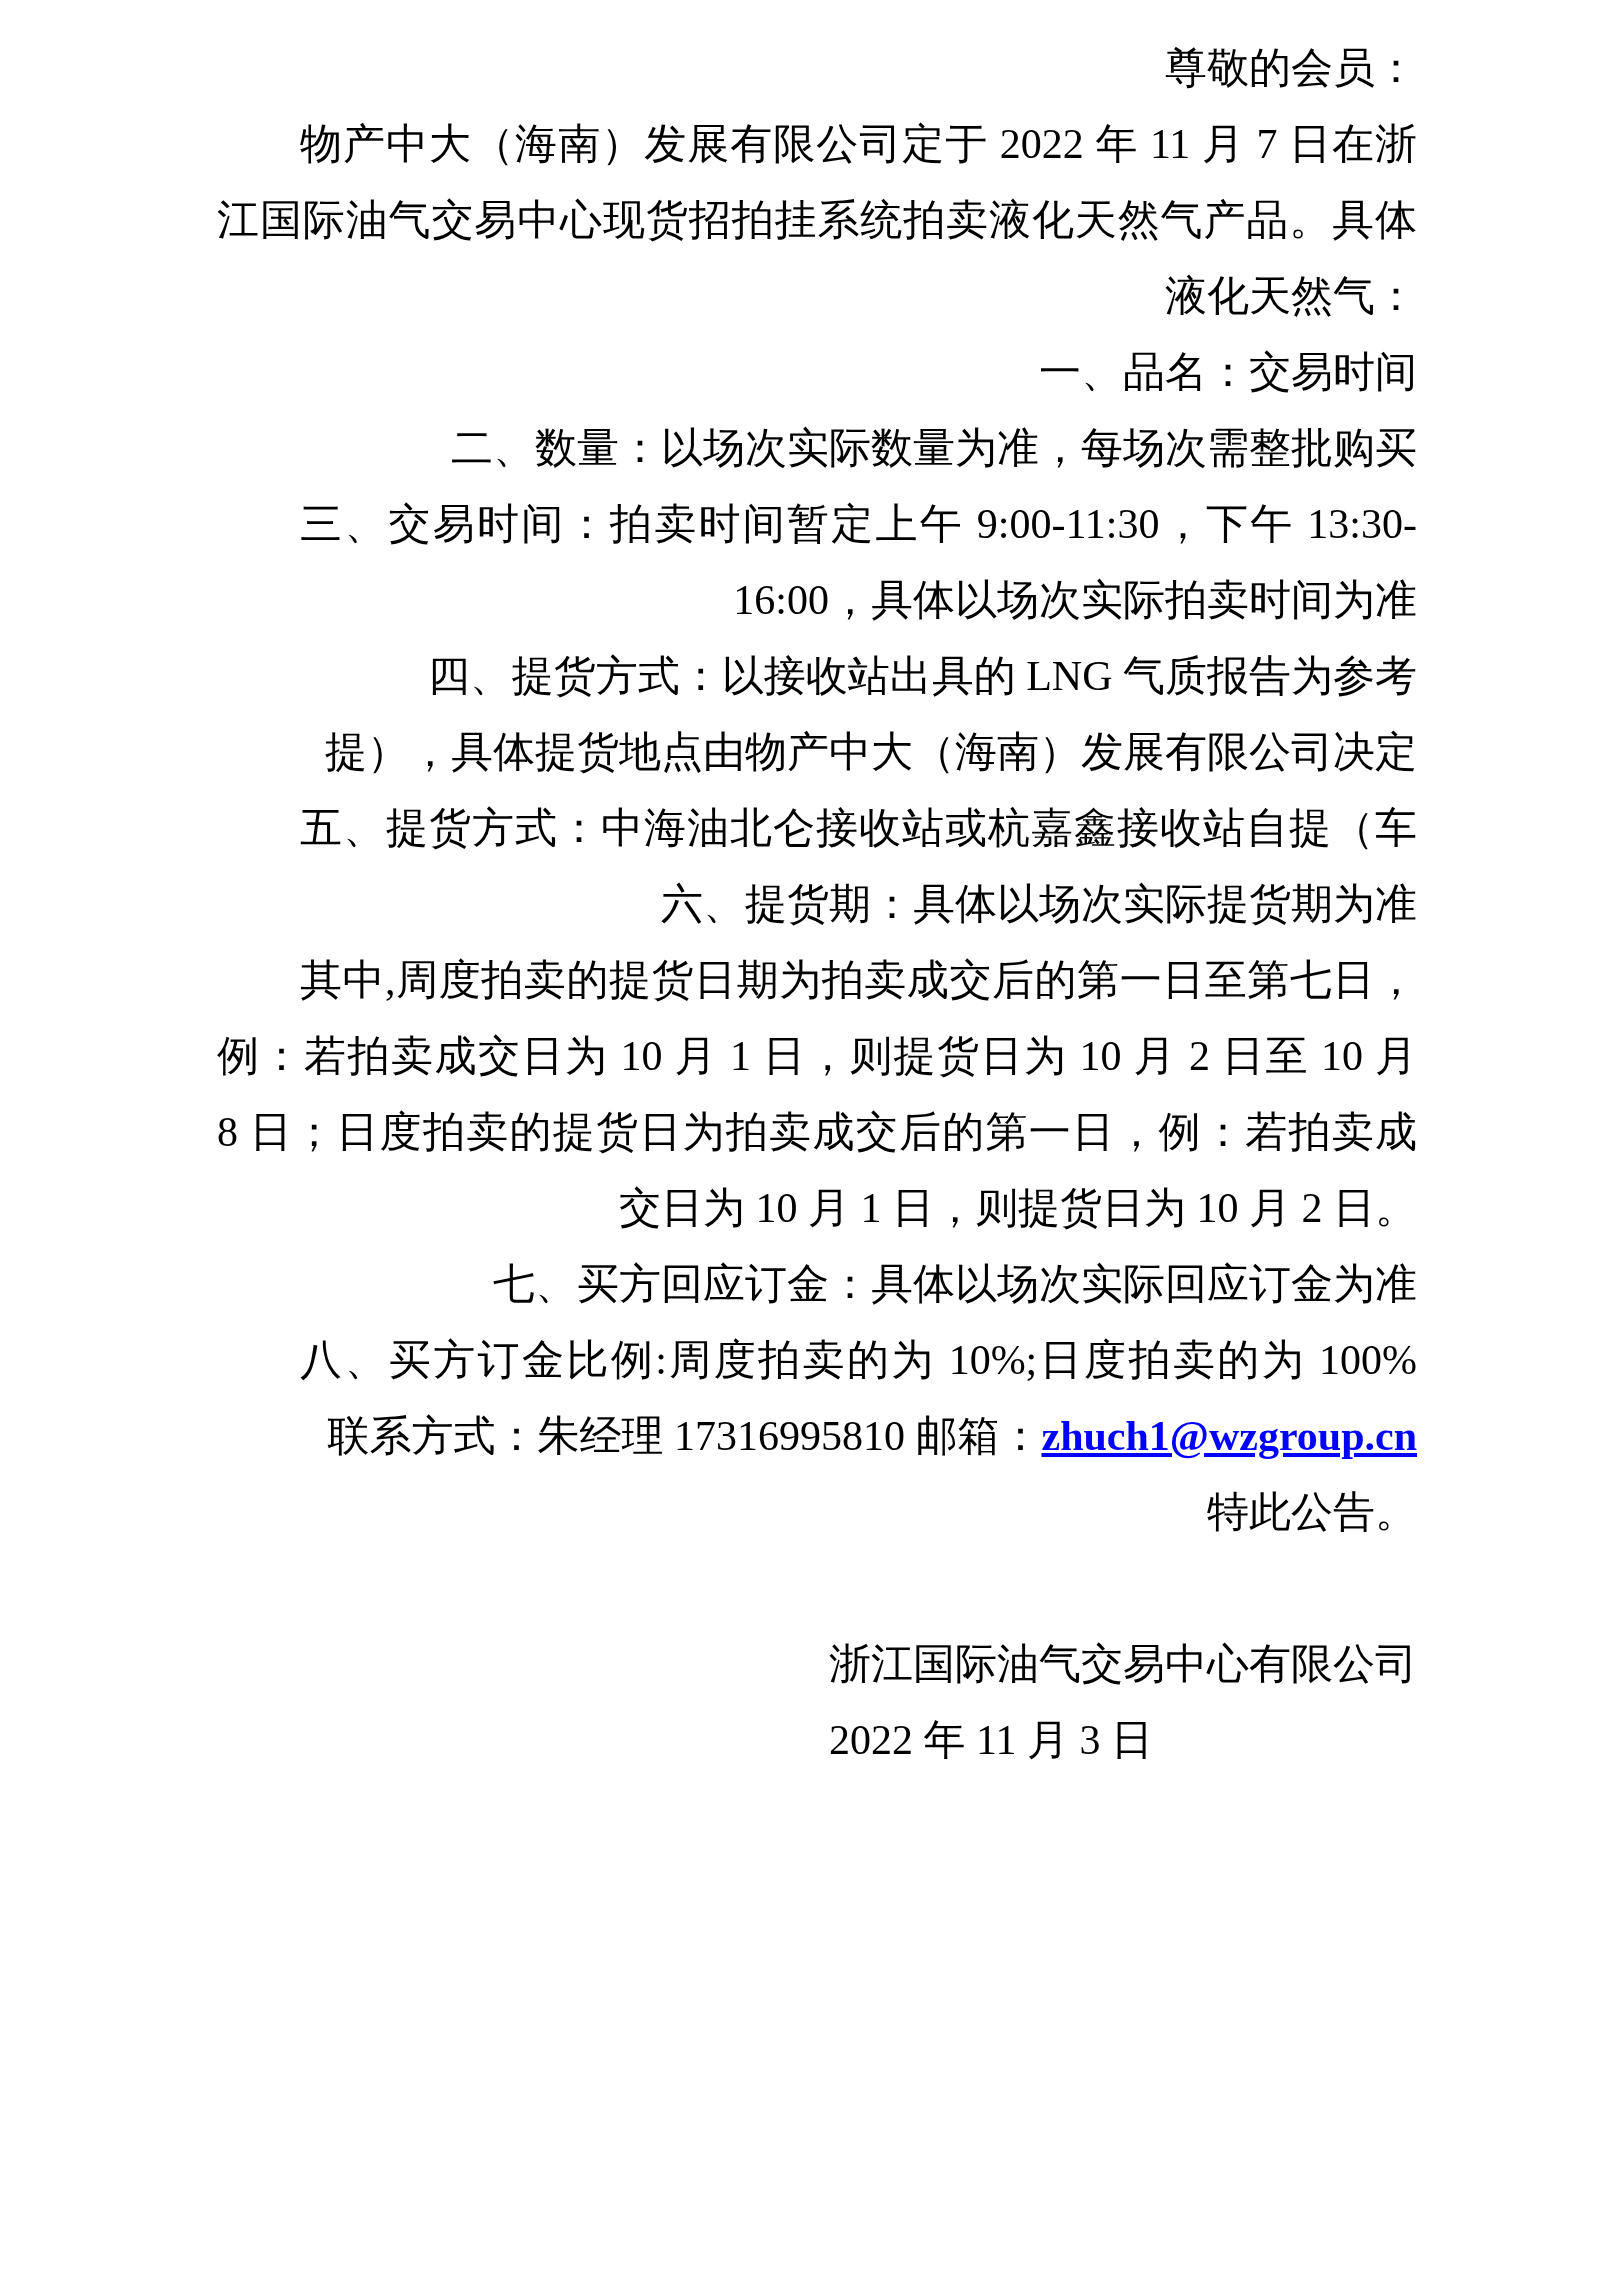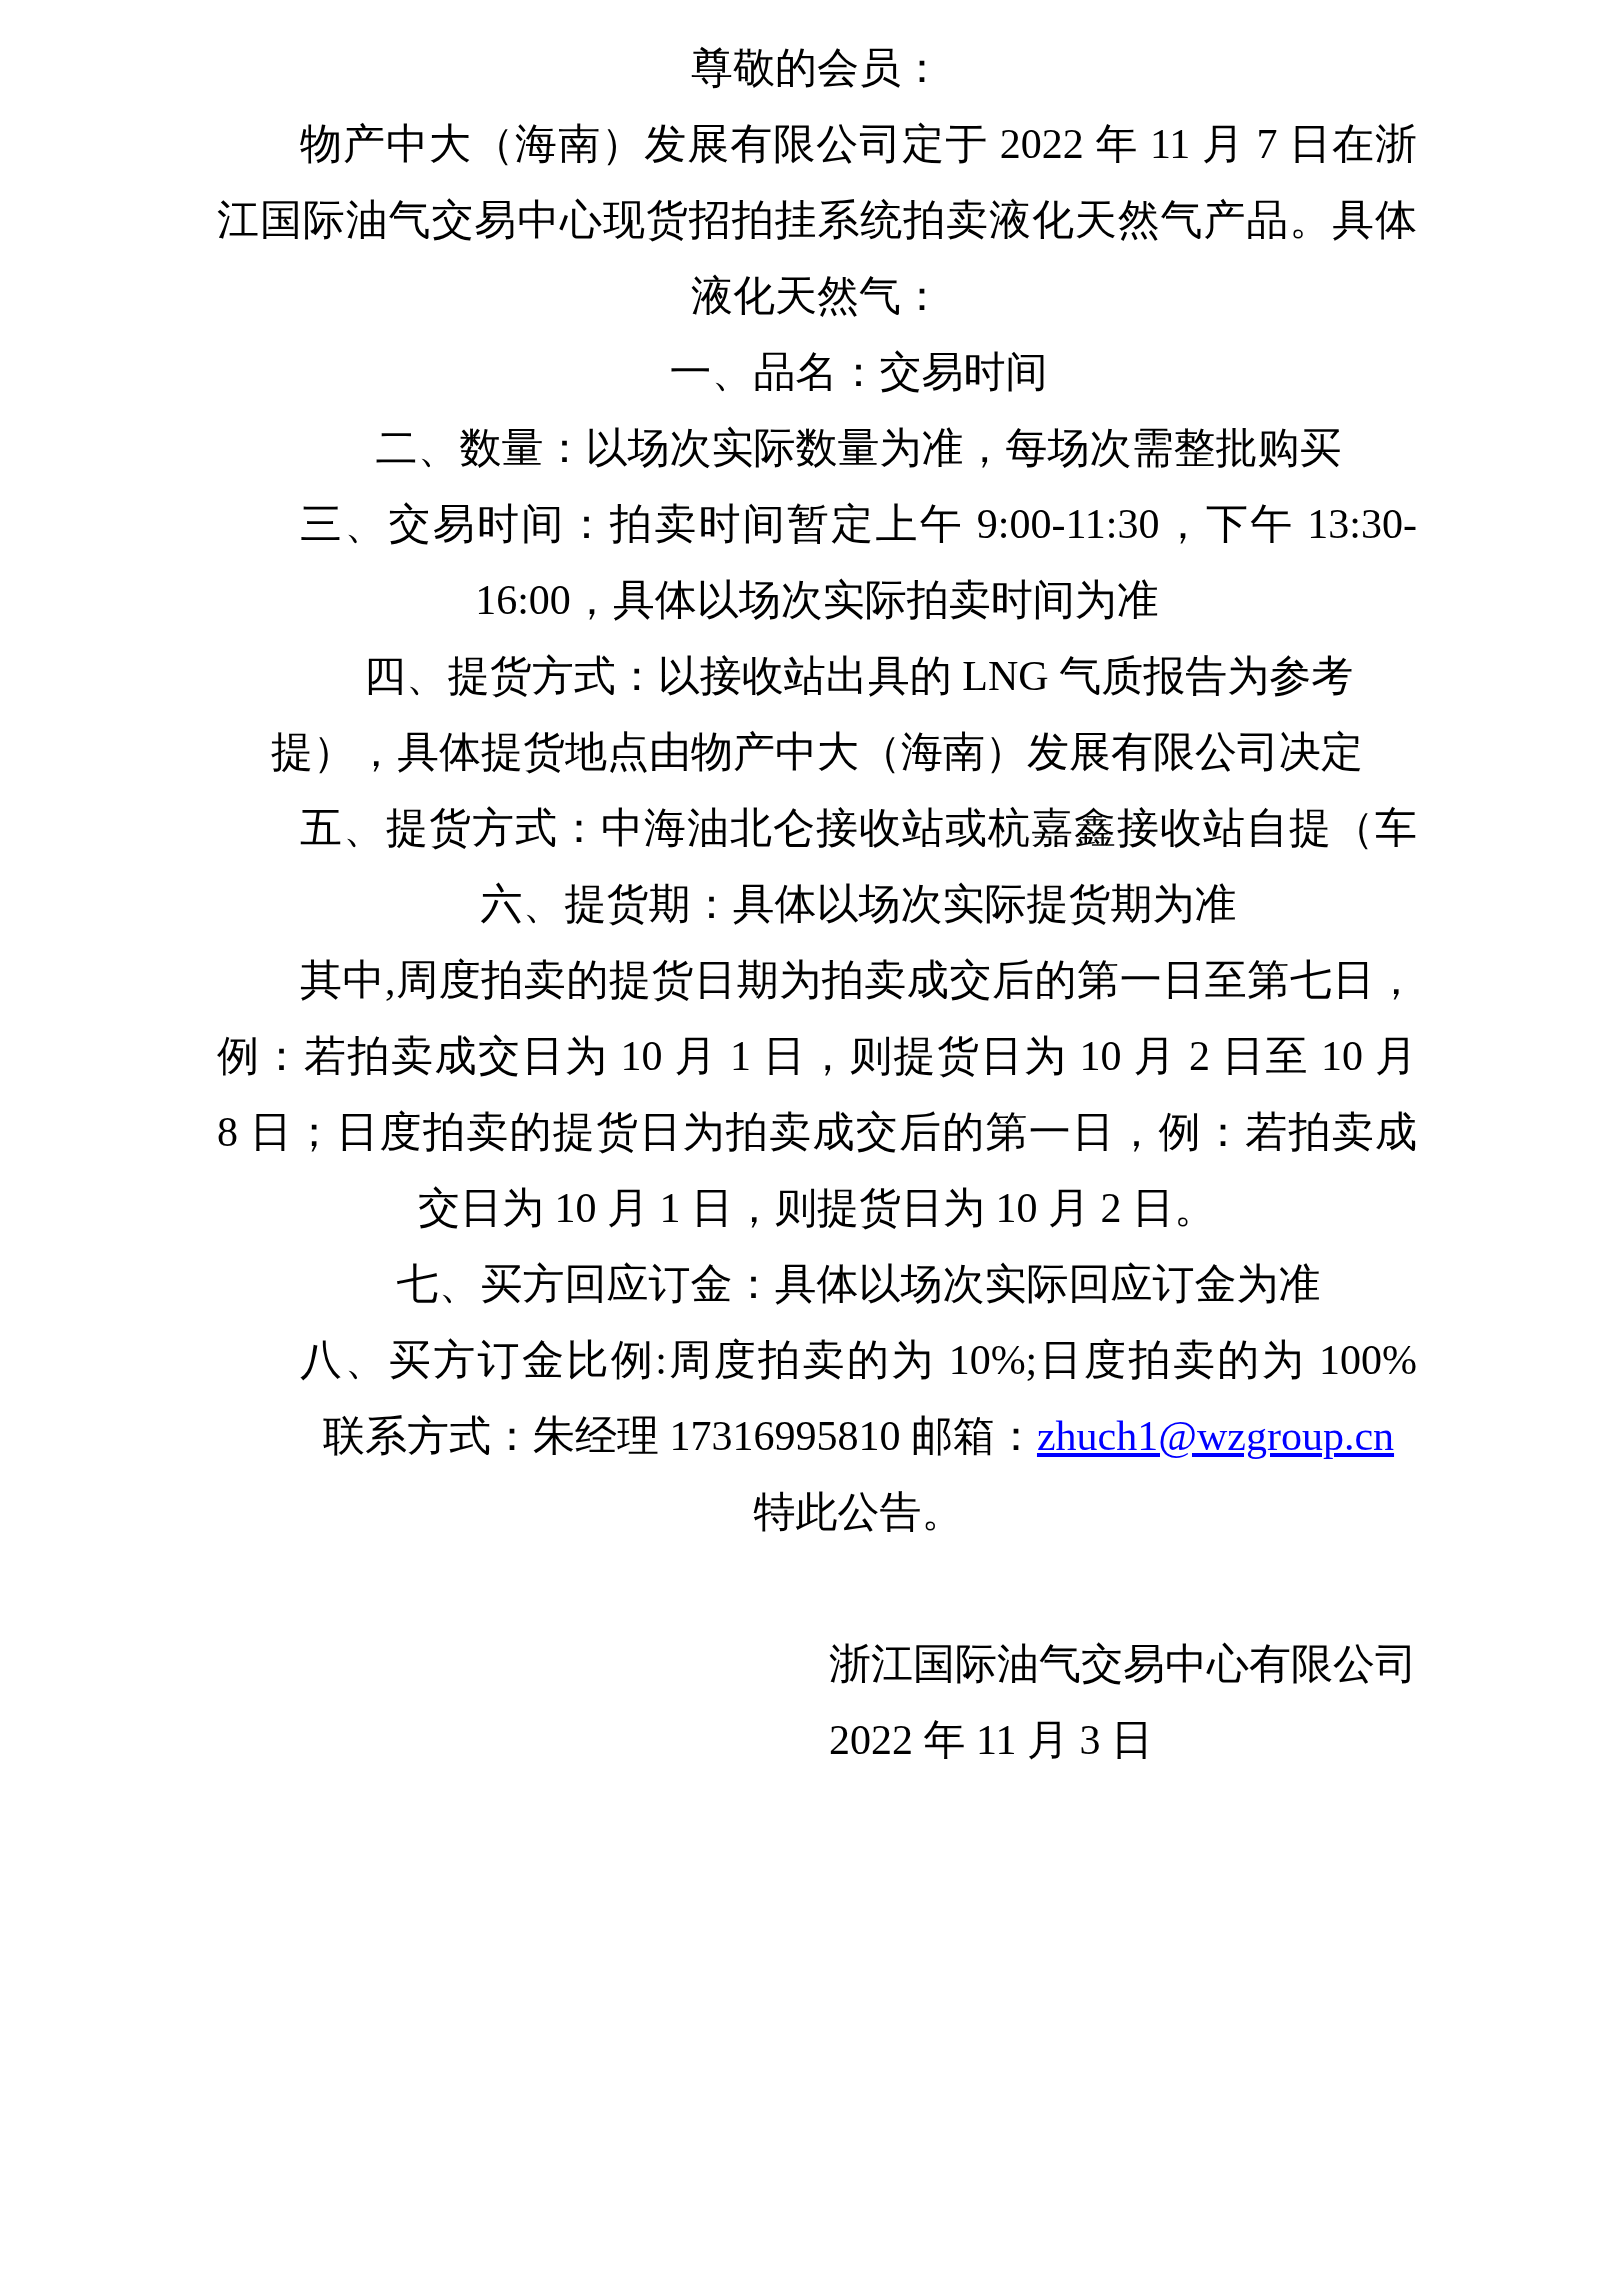--- a/index.html
+++ b/index.html
@@ -15,34 +15,35 @@
   .content {
     position: absolute;
     left: 217px;
     top: 30px;
     width: 1200px;
   }
   .line {
     font-size: 42px;
     line-height: 76px;
     height: 76px;
-    text-align: center;
+    text-align: right;
     letter-spacing: 0;
   }
   .line.indent { text-indent: 83px; }
   .line.fill {
     text-align: justify;
     text-align-last: justify;
     text-justify: inter-character;
   }
   .blank-line { height: 76px; }
   .email {
     color: #0000ff;
     text-decoration: underline;
     cursor: pointer;
+    font-weight: bold;
   }
   .signature {
     width: fit-content;
     margin-left: auto;
     margin-right: 0;
     text-align: center;
   }
   .signature .line { text-align: left; }
 </style>
 </head>

